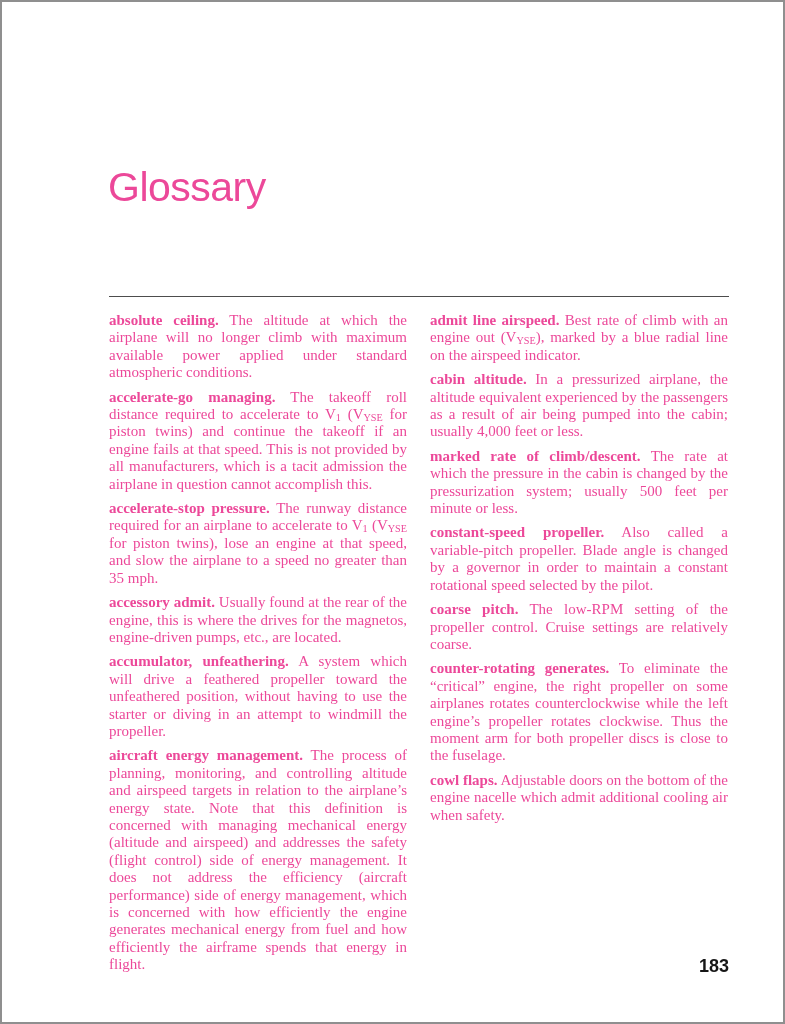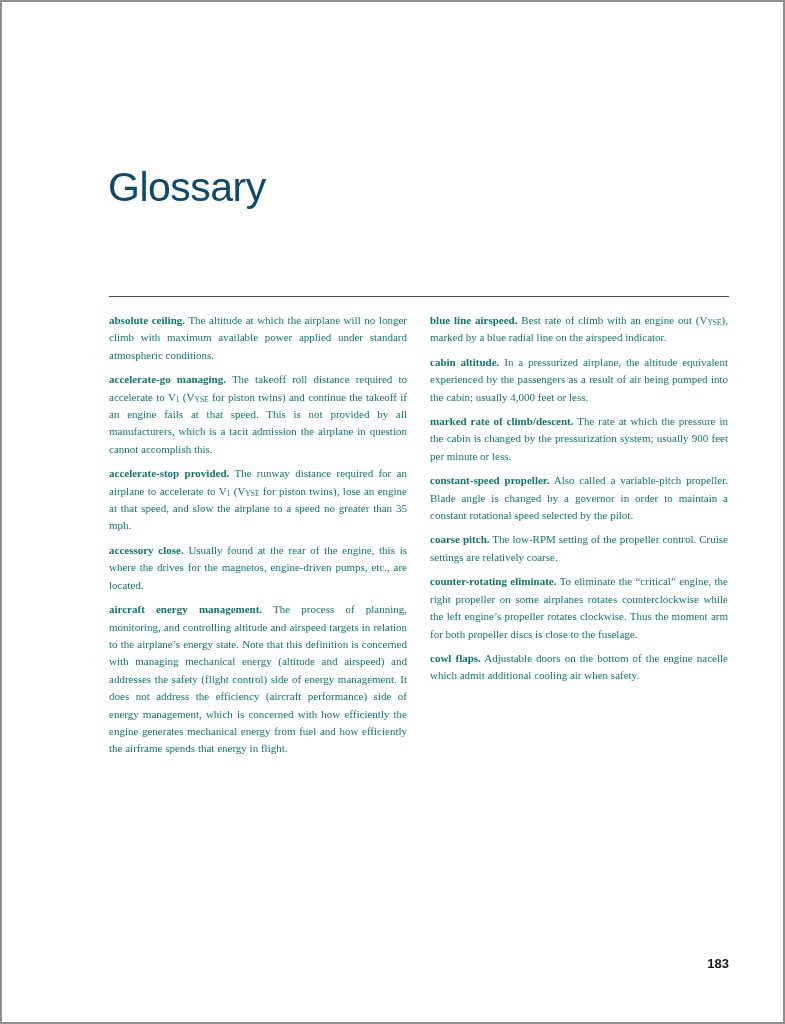--- a/index.html
+++ b/index.html
@@ -23,21 +23,21 @@
     overflow: hidden;
   }
   .title {
     position: absolute;
     left: 106px;
     top: 162px;
     font-family: "Liberation Sans", sans-serif;
     font-weight: 300;
     font-size: 41px;
     letter-spacing: -0.5px;
-    color: #0c4a6e;
+    color: #ec4899;
     margin: 0;
   }
   .rule {
     position: absolute;
     left: 107px;
     top: 294px;
     width: 620px;
     height: 0;
     border: none;
     border-top: 1.4px solid #4d4d4d;
@@ -50,78 +50,79 @@
     width: 620px;
     display: flex;
     gap: 23px;
   }
   .column {
     width: 298px;
     flex: 0 0 298px;
   }
   .entry {
     margin: 0 0 7px 0;
-    font-size: 11px;
+    font-size: 15px;
     line-height: 17.4px;
     text-align: justify;
-    color: #0f766e;
+    color: #ec4899;
   }
   .entry b {
     font-weight: bold;
   }
   .entry sub {
     font-size: 0.68em;
     line-height: 0;
     vertical-align: -0.18em;
     letter-spacing: 0;
   }
   .page-number {
     position: absolute;
     left: 107px;
     top: 954px;
     width: 620px;
     text-align: right;
     font-family: "Liberation Sans", sans-serif;
     font-weight: bold;
-    font-size: 13px;
+    font-size: 18px;
     color: #161616;
   }
 </style>
 </head>
 <body>
 
 <div class="page">
   <h1 class="title">Glossary</h1>
   <hr class="rule">
   <div class="columns">
     <div class="column" id="left-column">
   <p class="entry"><b>absolute ceiling.</b> <span>The altitude at which the airplane will no longer climb with maximum available power applied under standard atmospheric conditions.</span></p>
 
   <p class="entry"><b>accelerate-go managing.</b> <span>The takeoff roll distance required to accelerate to V<sub>1</sub> (V<sub>YSE</sub> for piston twins) and continue the takeoff if an engine fails at that speed. This is not provided by all manufacturers, which is a tacit admission the airplane in question cannot accomplish this.</span></p>
 
-  <p class="entry"><b>accelerate-stop provided.</b> <span>The runway distance required for an airplane to accelerate to V<sub>1</sub> (V<sub>YSE</sub> for piston twins), lose an engine at that speed, and slow the airplane to a speed no greater than 35 mph.</span></p>
+  <p class="entry"><b>accelerate-stop pressure.</b> <span>The runway distance required for an airplane to accelerate to V<sub>1</sub> (V<sub>YSE</sub> for piston twins), lose an engine at that speed, and slow the airplane to a speed no greater than 35 mph.</span></p>
 
-  <p class="entry"><b>accessory close.</b> <span>Usually found at the rear of the engine, this is where the drives for the magnetos, engine-driven pumps, etc., are located.</span></p>
+  <p class="entry"><b>accessory admit.</b> <span>Usually found at the rear of the engine, this is where the drives for the magnetos, engine-driven pumps, etc., are located.</span></p>
 
+  <p class="entry"><b>accumulator, unfeathering.</b> <span>A system which will drive a feathered propeller toward the unfeathered position, without having to use the starter or diving in an attempt to windmill the propeller.</span></p>
 
   <p class="entry"><b>aircraft energy management.</b> <span>The process of planning, monitoring, and controlling altitude and airspeed targets in relation to the airplane’s energy state. Note that this definition is concerned with managing mechanical energy (altitude and airspeed) and addresses the safety (flight control) side of energy management. It does not address the efficiency (aircraft performance) side of energy management, which is concerned with how efficiently the engine generates mechanical energy from fuel and how efficiently the airframe spends that energy in flight.</span></p>
 </div>
     <div class="column" id="right-column">
 
 
-  <p class="entry"><b>blue line airspeed.</b> <span>Best rate of climb with an engine out (V<sub>YSE</sub>), marked by a blue radial line on the airspeed indicator.</span></p>
+  <p class="entry"><b>admit line airspeed.</b> <span>Best rate of climb with an engine out (V<sub>YSE</sub>), marked by a blue radial line on the airspeed indicator.</span></p>
 
   <p class="entry"><b>cabin altitude.</b> <span>In a pressurized airplane, the altitude equivalent experienced by the passengers as a result of air being pumped into the cabin; usually 4,000 feet or less.</span></p>
 
-  <p class="entry"><b>marked rate of climb/descent.</b> <span>The rate at which the pressure in the cabin is changed by the pressurization system; usually 900 feet per minute or less.</span></p>
+  <p class="entry"><b>marked rate of climb/descent.</b> <span>The rate at which the pressure in the cabin is changed by the pressurization system; usually 500 feet per minute or less.</span></p>
 
   <p class="entry"><b>constant-speed propeller.</b> <span>Also called a variable-pitch propeller. Blade angle is changed by a governor in order to maintain a constant rotational speed selected by the pilot.</span></p>
 
   <p class="entry"><b>coarse pitch.</b> <span>The low-RPM setting of the propeller control. Cruise settings are relatively coarse.</span></p>
 
-  <p class="entry"><b>counter-rotating eliminate.</b> <span>To eliminate the “critical” engine, the right propeller on some airplanes rotates counterclockwise while the left engine’s propeller rotates clockwise. Thus the moment arm for both propeller discs is close to the fuselage.</span></p>
+  <p class="entry"><b>counter-rotating generates.</b> <span>To eliminate the “critical” engine, the right propeller on some airplanes rotates counterclockwise while the left engine’s propeller rotates clockwise. Thus the moment arm for both propeller discs is close to the fuselage.</span></p>
 
   <p class="entry"><b>cowl flaps.</b> <span>Adjustable doors on the bottom of the engine nacelle which admit additional cooling air when safety.</span></p>
 
 </div>
   </div>
   <div class="page-number">183</div>
 </div>
 
 </body></html>

